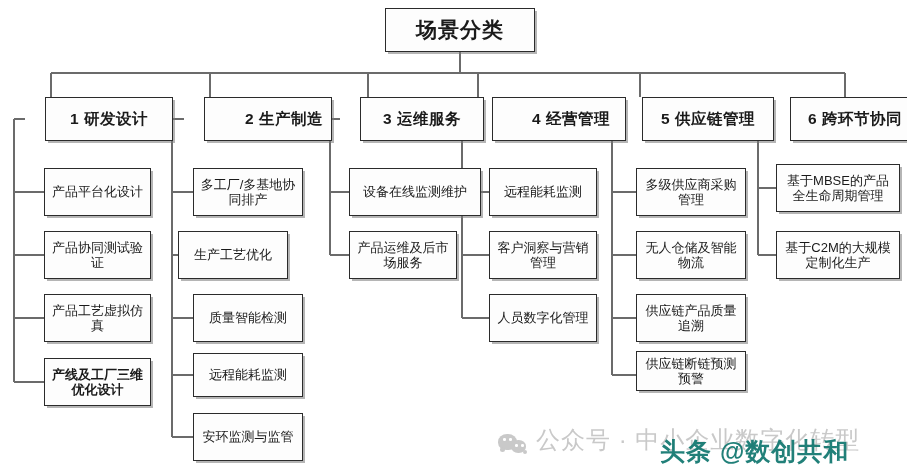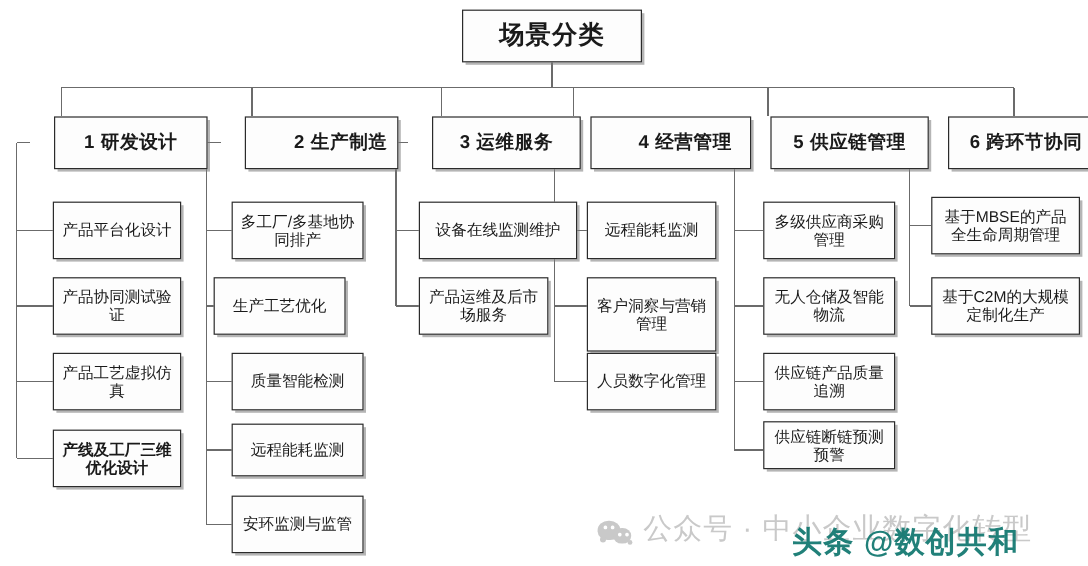--- a/index.html
+++ b/index.html
@@ -218,21 +218,21 @@
   <div class="node node-leaf" style="left:349px; top:168px; width:132px; height:48px;">
     <span class="leaf-text">设备在线监测维护</span>
   </div>
   <div class="node node-leaf" style="left:349px; top:231px; width:108px; height:48px;">
     <span class="leaf-text">产品运维及后市场服务</span>
   </div>
 
   <div class="node node-leaf" style="left:489px; top:168px; width:108px; height:48px;">
     <span class="leaf-text">远程能耗监测</span>
   </div>
-  <div class="node node-leaf" style="left:489px; top:231px; width:108px; height:62px;">
+  <div class="node node-leaf" style="left:489px; top:231px; width:108px; height:48px;">
     <span class="leaf-text">客户洞察与营销管理</span>
   </div>
   <div class="node node-leaf" style="left:489px; top:294px; width:108px; height:48px;">
     <span class="leaf-text">人员数字化管理</span>
   </div>
 
   <div class="node node-leaf" style="left:636px; top:168px; width:110px; height:48px;">
     <span class="leaf-text">多级供应商采购管理</span>
   </div>
   <div class="node node-leaf" style="left:636px; top:231px; width:110px; height:48px;">

